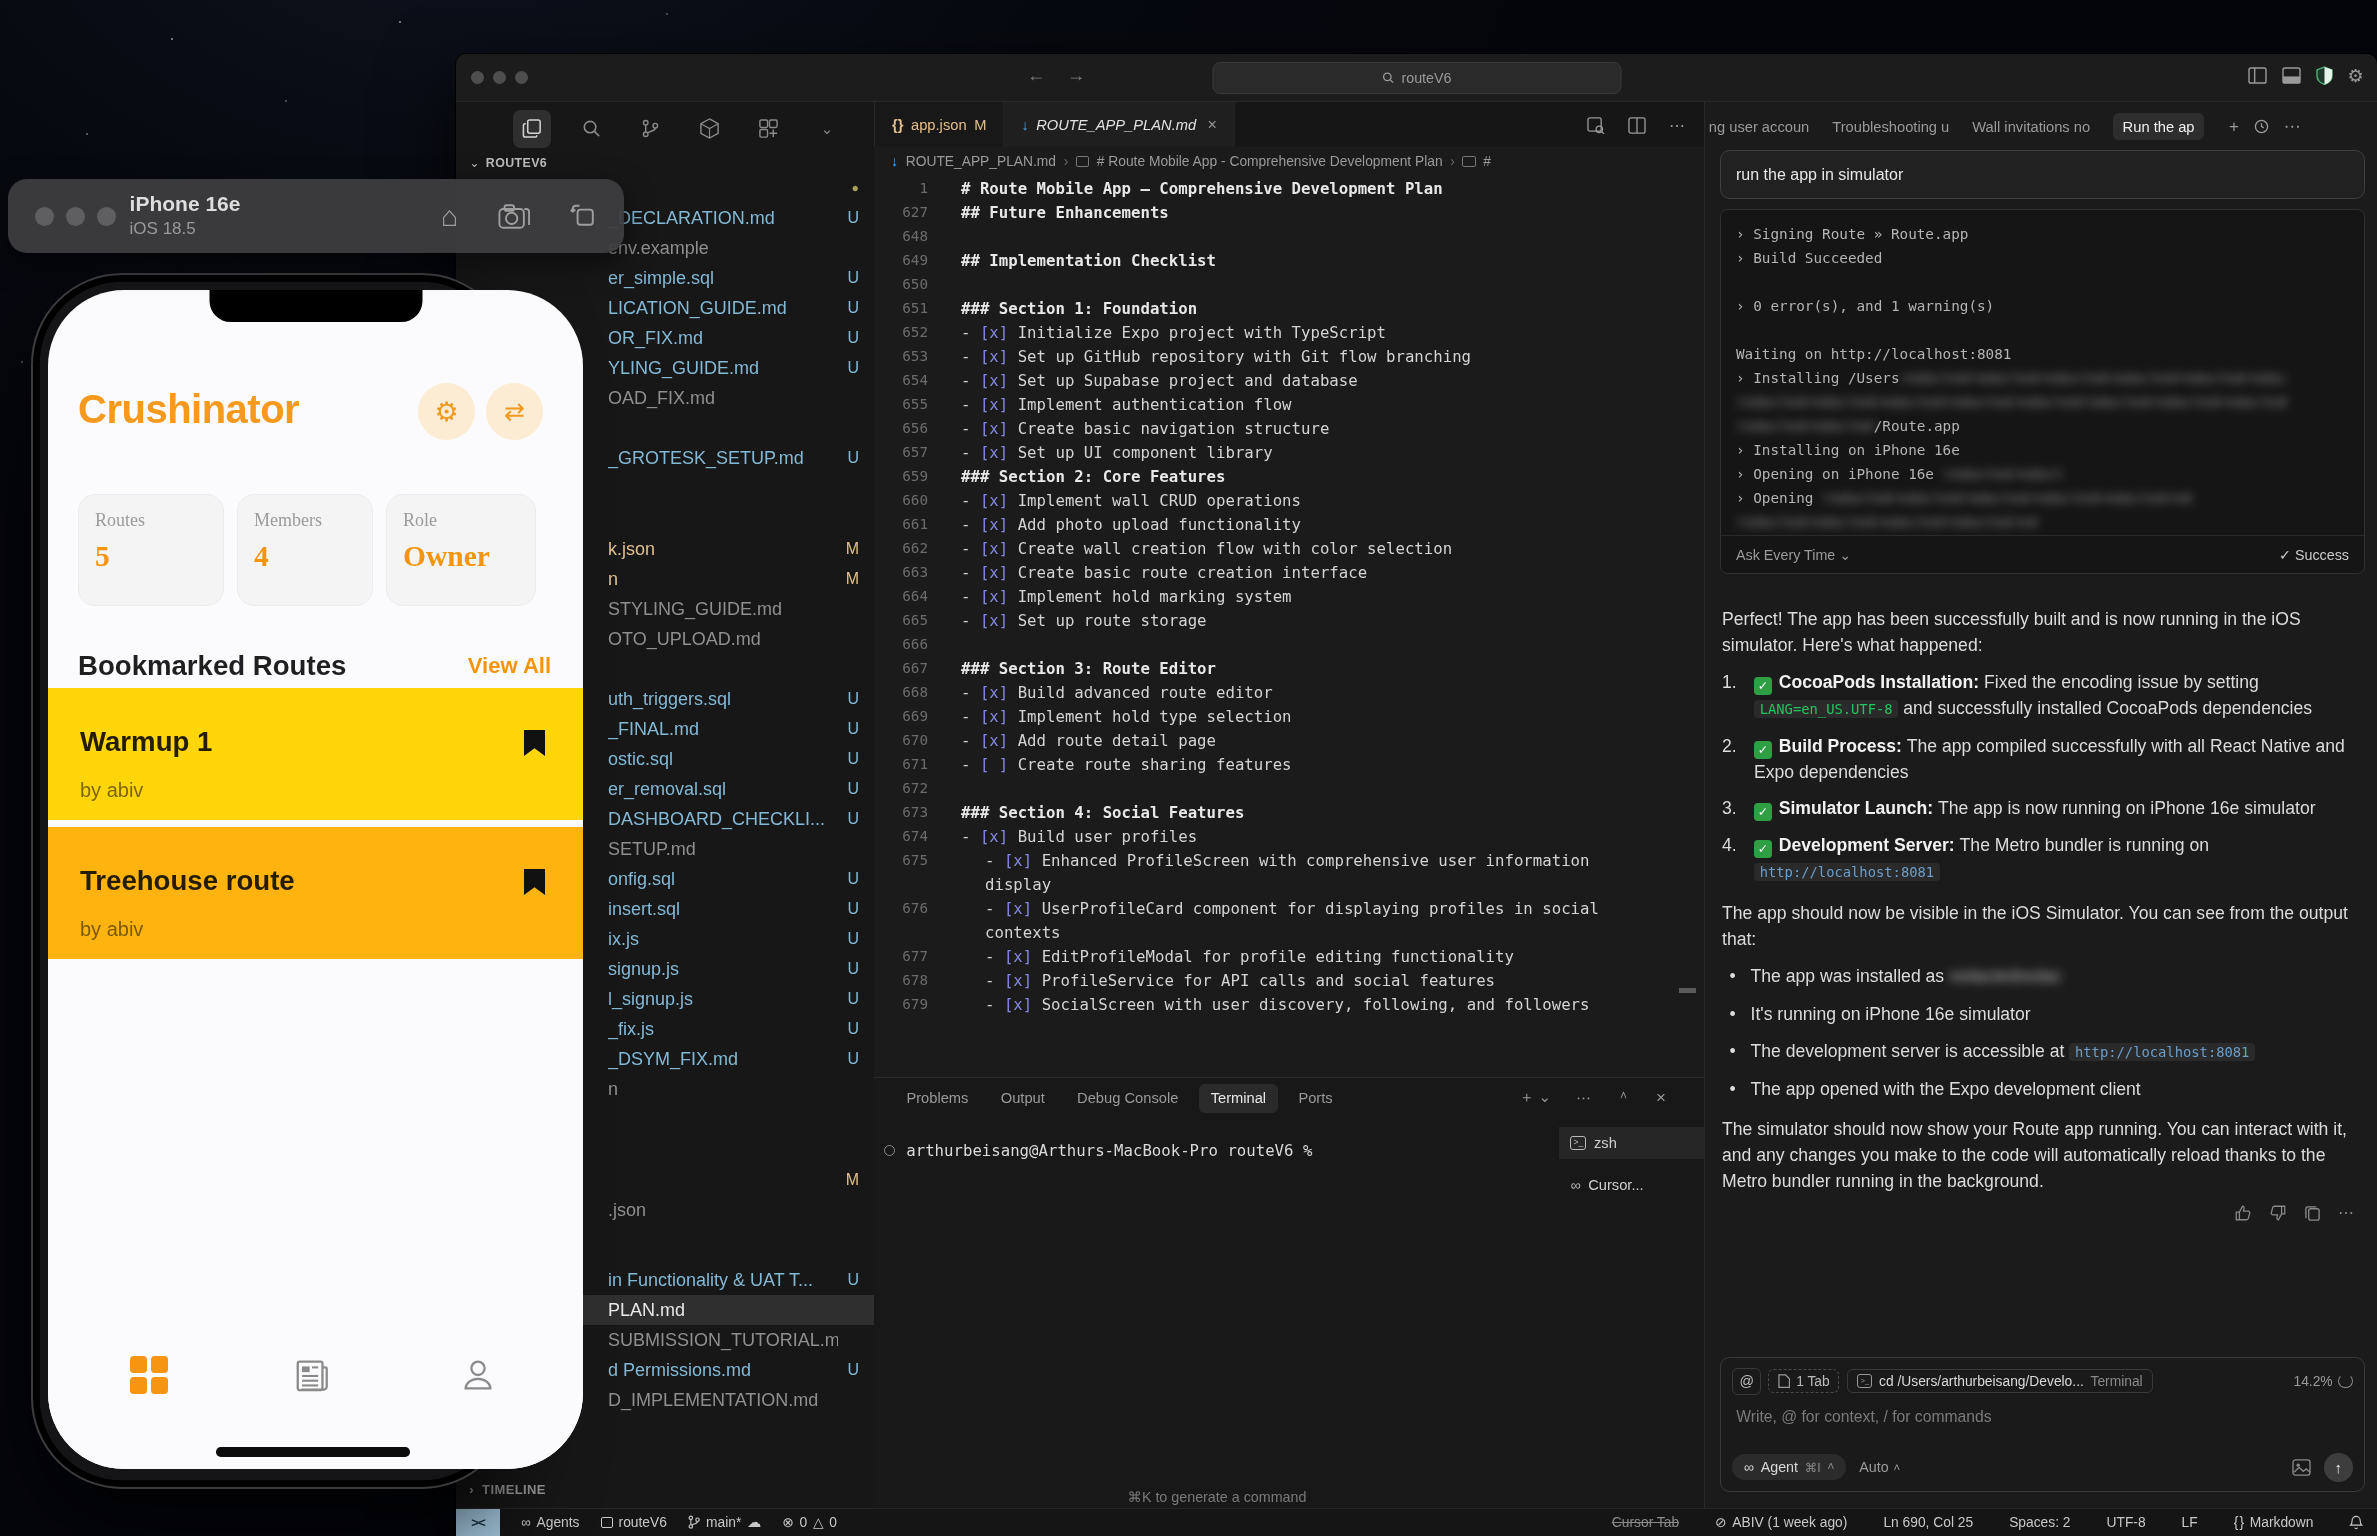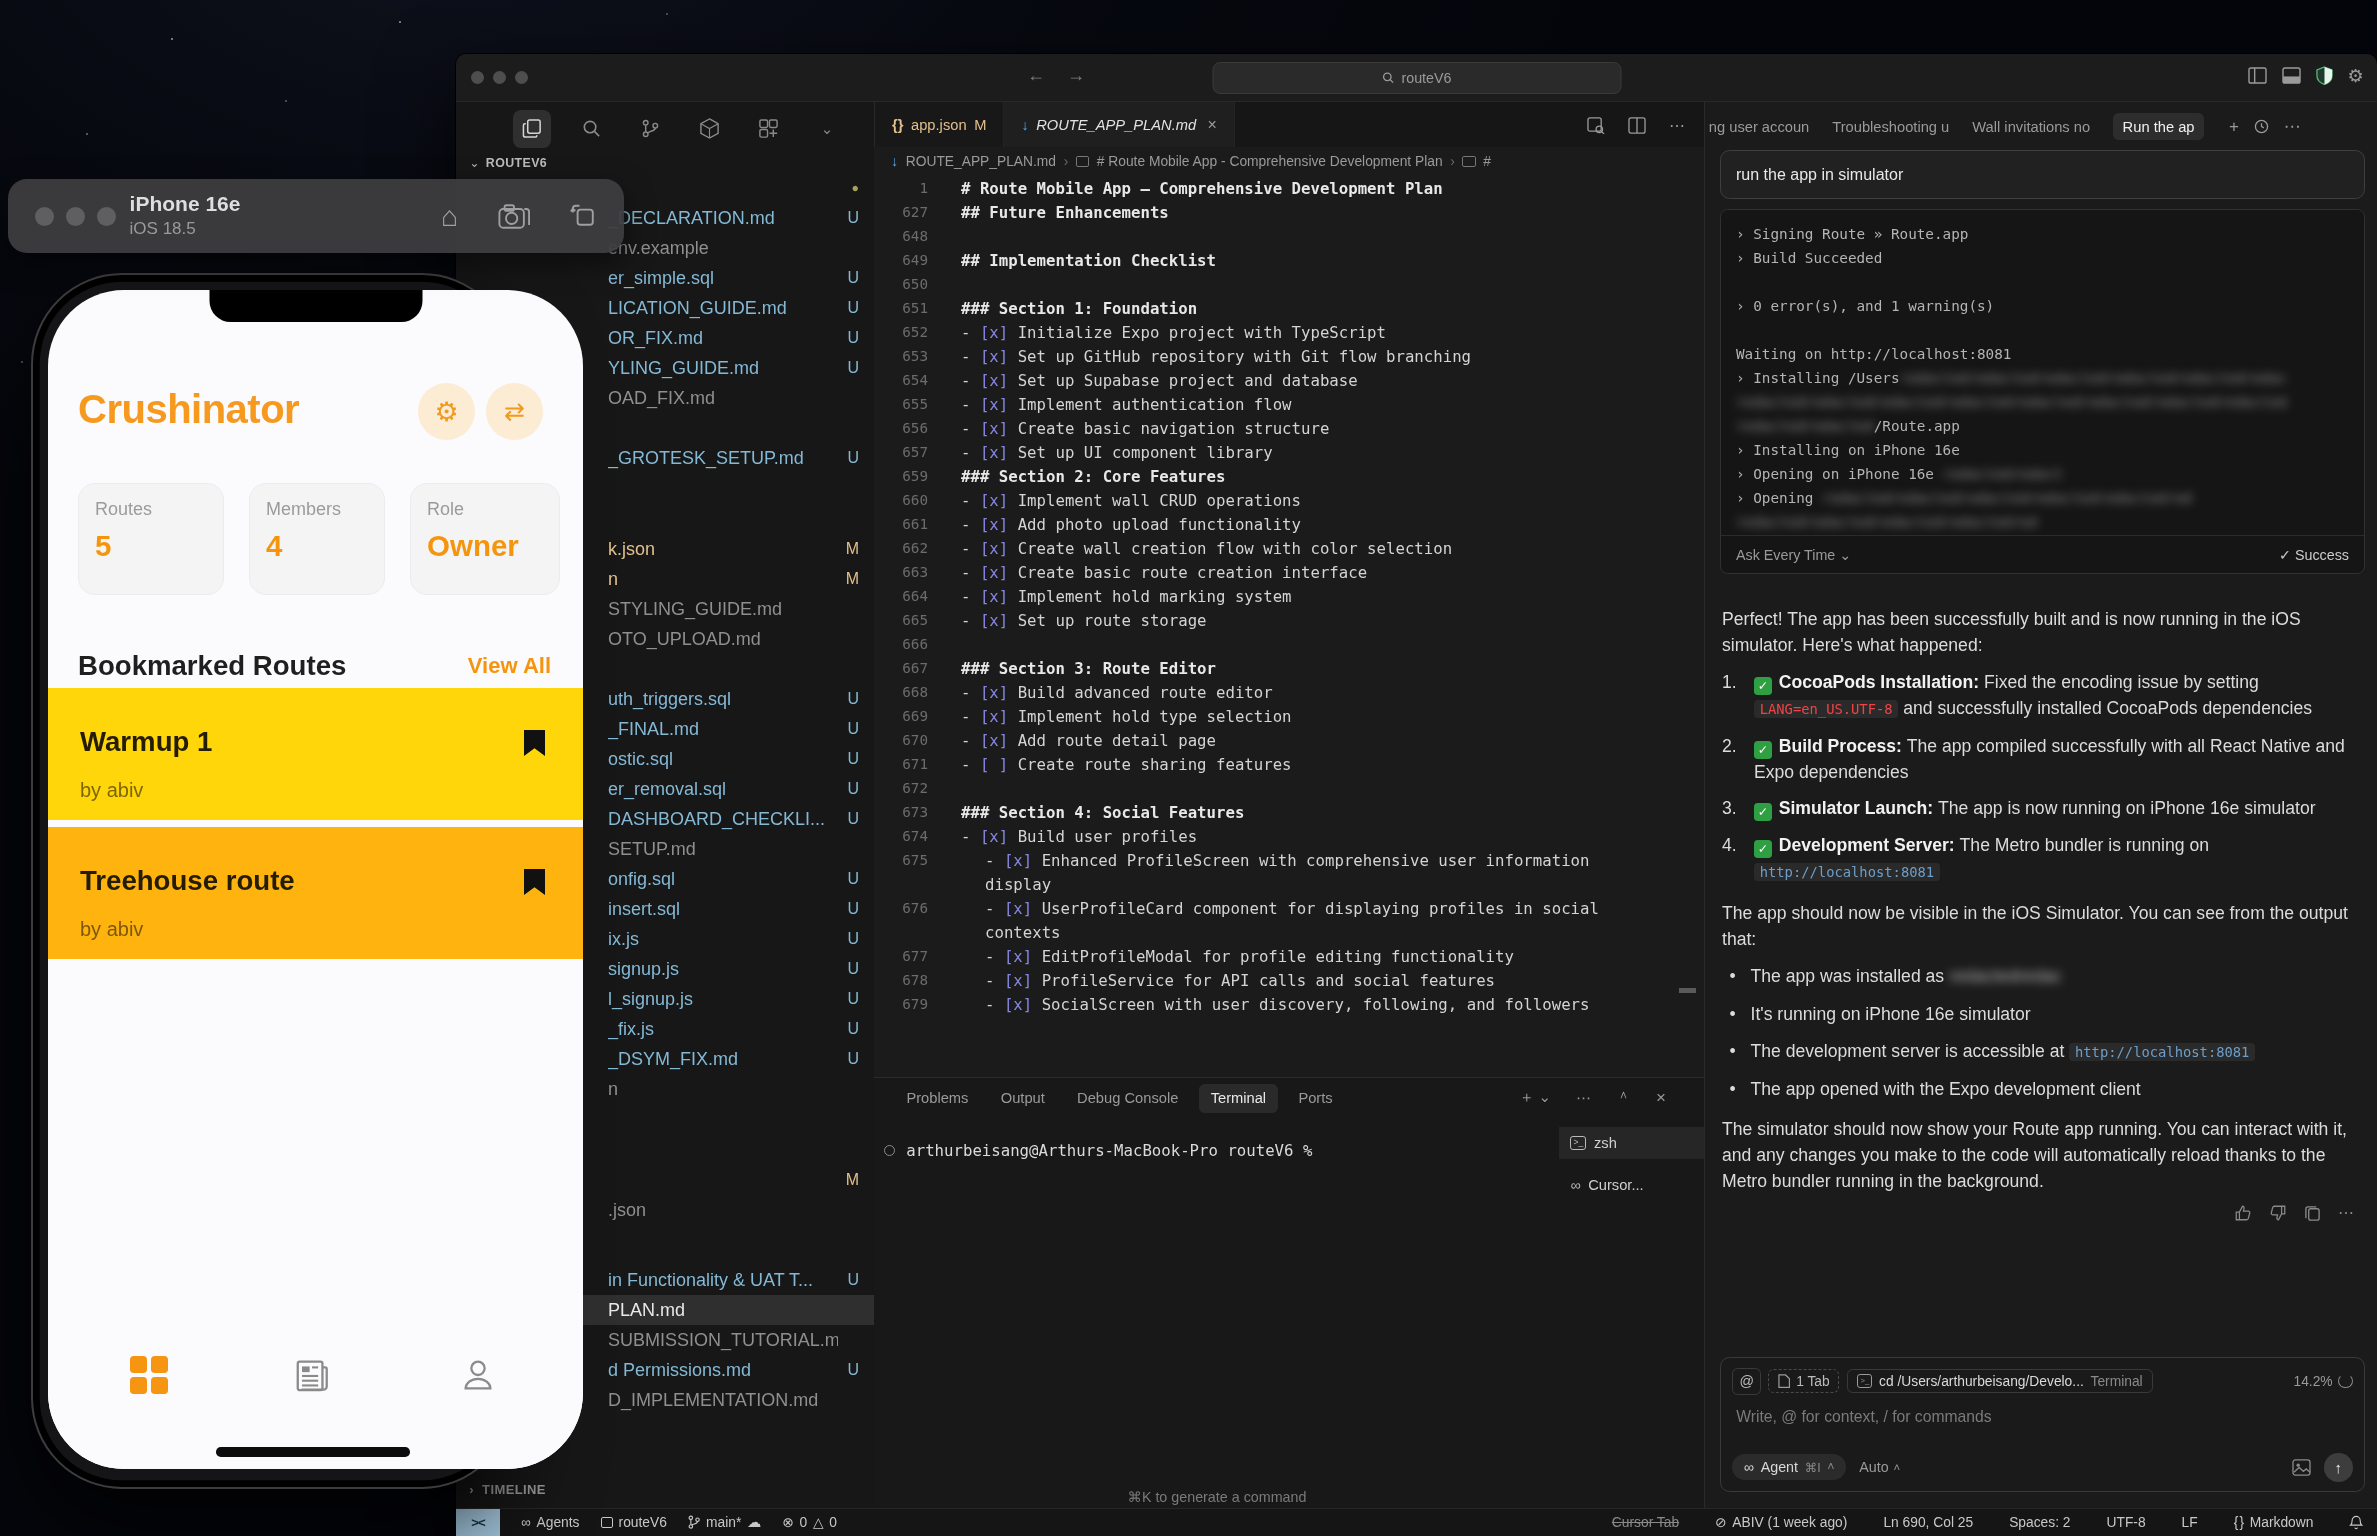--- a/index.html
+++ b/index.html
@@ -86,21 +86,21 @@
   .termfoot { position:absolute; left:0; bottom:0; width:100%; height:38px; border-top:1px solid #2b2b2b; display:flex; align-items:center; padding:0 15px; }
   .askev { color:#9a9a9a; font-size:14.3px; }
   .successlbl { margin-left:auto; color:#cccccc; font-size:14.3px; }
 
   .response { position:absolute; left:17px; top:504px; width:630px; color:#dcdcdc; font-size:17.6px; line-height:26px; }
   .rp { margin-bottom:11.4px; }
   .step { position:relative; padding-left:32px; margin-bottom:10.5px; }
   .stepnum { position:absolute; left:0; top:0; color:#dcdcdc; }
   .check { display:inline-block; width:18px; height:18px; background:#2ea043; border-radius:3.8px; color:#fff; font-size:12.4px; line-height:18px; text-align:center; vertical-align:-1.9px; margin-right:6.7px; }
   .stitle { font-weight:bold; color:#f2f2f2; }
-  .code { font-family:"DejaVu Sans Mono", monospace; font-size:13.8px; background:#2a2a2a; border-radius:3.8px; padding:1px 5.7px; color:#ef4444; }
+  .code { font-family:"DejaVu Sans Mono", monospace; font-size:13.8px; background:#2a2a2a; border-radius:3.8px; padding:1px 5.7px; color:#22c55e; }
   .code.link { color:#6d9ec9; }
   .bullet { position:relative; padding-left:28.5px; margin-bottom:11.4px; }
   .bdot { position:absolute; left:7.6px; top:0; color:#dcdcdc; }
   .actions { position:absolute; right:25px; top:1101px; display:flex; gap:17px; align-items:center; color:#8a8a8a; }
 
   .composer { position:absolute; left:15px; top:1255px; width:645px; height:135px; border:1px solid #3a3a3a; background:#1a1a1a; border-radius:9.5px; padding:9.5px 11.4px; }
   .chiprow { display:flex; align-items:center; gap:7.6px; }
   .atchip { width:28.5px; height:27px; border:1px solid #3a3a3a; border-radius:5.7px; color:#bcbcbc; font-size:14.3px; display:flex; align-items:center; justify-content:center; }
   .tabchip { border:1px dashed #4a4a4a; border-radius:5.7px; padding:3.8px 8.6px; color:#bcbcbc; font-size:13.8px; display:flex; gap:5.7px; align-items:center; }
   .ctxchip { border:1px solid #3a3a3a; border-radius:5.7px; padding:3.8px 9.5px; color:#dadada; font-size:13.8px; display:flex; gap:6.7px; align-items:center; max-width:380px; white-space:nowrap; }
@@ -133,21 +133,21 @@
   .sim-os  { position:absolute; left:122px; top:40px; color:#9a9a9a; font-size:17px; }
   .sim-icons { position:absolute; right:25px; top:0; height:100%; display:flex; gap:40px; align-items:center; color:#9f9f9f; }
 
   
   #phone { position:absolute; left:31px; top:273px; width:482px; height:1216px; background:#151517; border-radius:91px;
            border:2.9px solid #3c3c3e; box-shadow:0 38px 86px rgba(0,0,0,.75), inset 0 0 0 6.7px #000; z-index:20; }
   .screen { position:absolute; left:15px; top:15px; width:535px; height:1179px; background:#fbfbfd; border-radius:76px; overflow:hidden; }
   .notch { position:absolute; left:50%; top:0; transform:translateX(-50%); width:213px; height:32px; background:#000; border-radius:0 0 21px 21px; }
   .apptitle { position:absolute; left:30px; top:97px; font-size:40px; font-weight:800; color:#f6991f; letter-spacing:-0.5px; }
   .hbtn { position:absolute; top:93px; width:57px; height:57px; border-radius:50%; background:#fcecd4; color:#f09a1f; display:flex; align-items:center; justify-content:center; font-size:27px; }
-  .statrow { position:absolute; left:30px; top:193px; display:flex; gap:25px; }
+  .statrow { position:absolute; left:30px; top:204px; display:flex; gap:13px;font-family:Liberation Serif, serif; }
   .statcard { height:112px; background:#f4f4f5; border:1px solid #ececee; border-radius:17px; padding:15px 0 0 16px; }
   .statlabel { color:#9b9b9b; font-size:18px; }
   .statvalue { color:#f5950e; font-size:29.5px; font-weight:bold; margin-top:8.6px; }
   .secthead { position:absolute; left:30px; top:360px; font-size:27.6px; font-weight:bold; color:#1f1f1f; }
   .viewall { position:absolute; right:32px; top:363px; font-size:22px; font-weight:600; color:#f5950e; }
   .routecard { position:absolute; left:0; width:535px; height:132px; padding:38px 0 0 32px; }
   .rc-title { font-size:27.6px; font-weight:bold; color:#241c03; }
   .rc-author { font-size:20px; color:rgba(45,33,0,.62); margin-top:21px; }
   .bookmark { position:absolute; right:38px; top:42px; width:21px; height:26px; background:#111;
               clip-path:polygon(0 0,100% 0,100% 100%,50% 70%,0 100%); }

